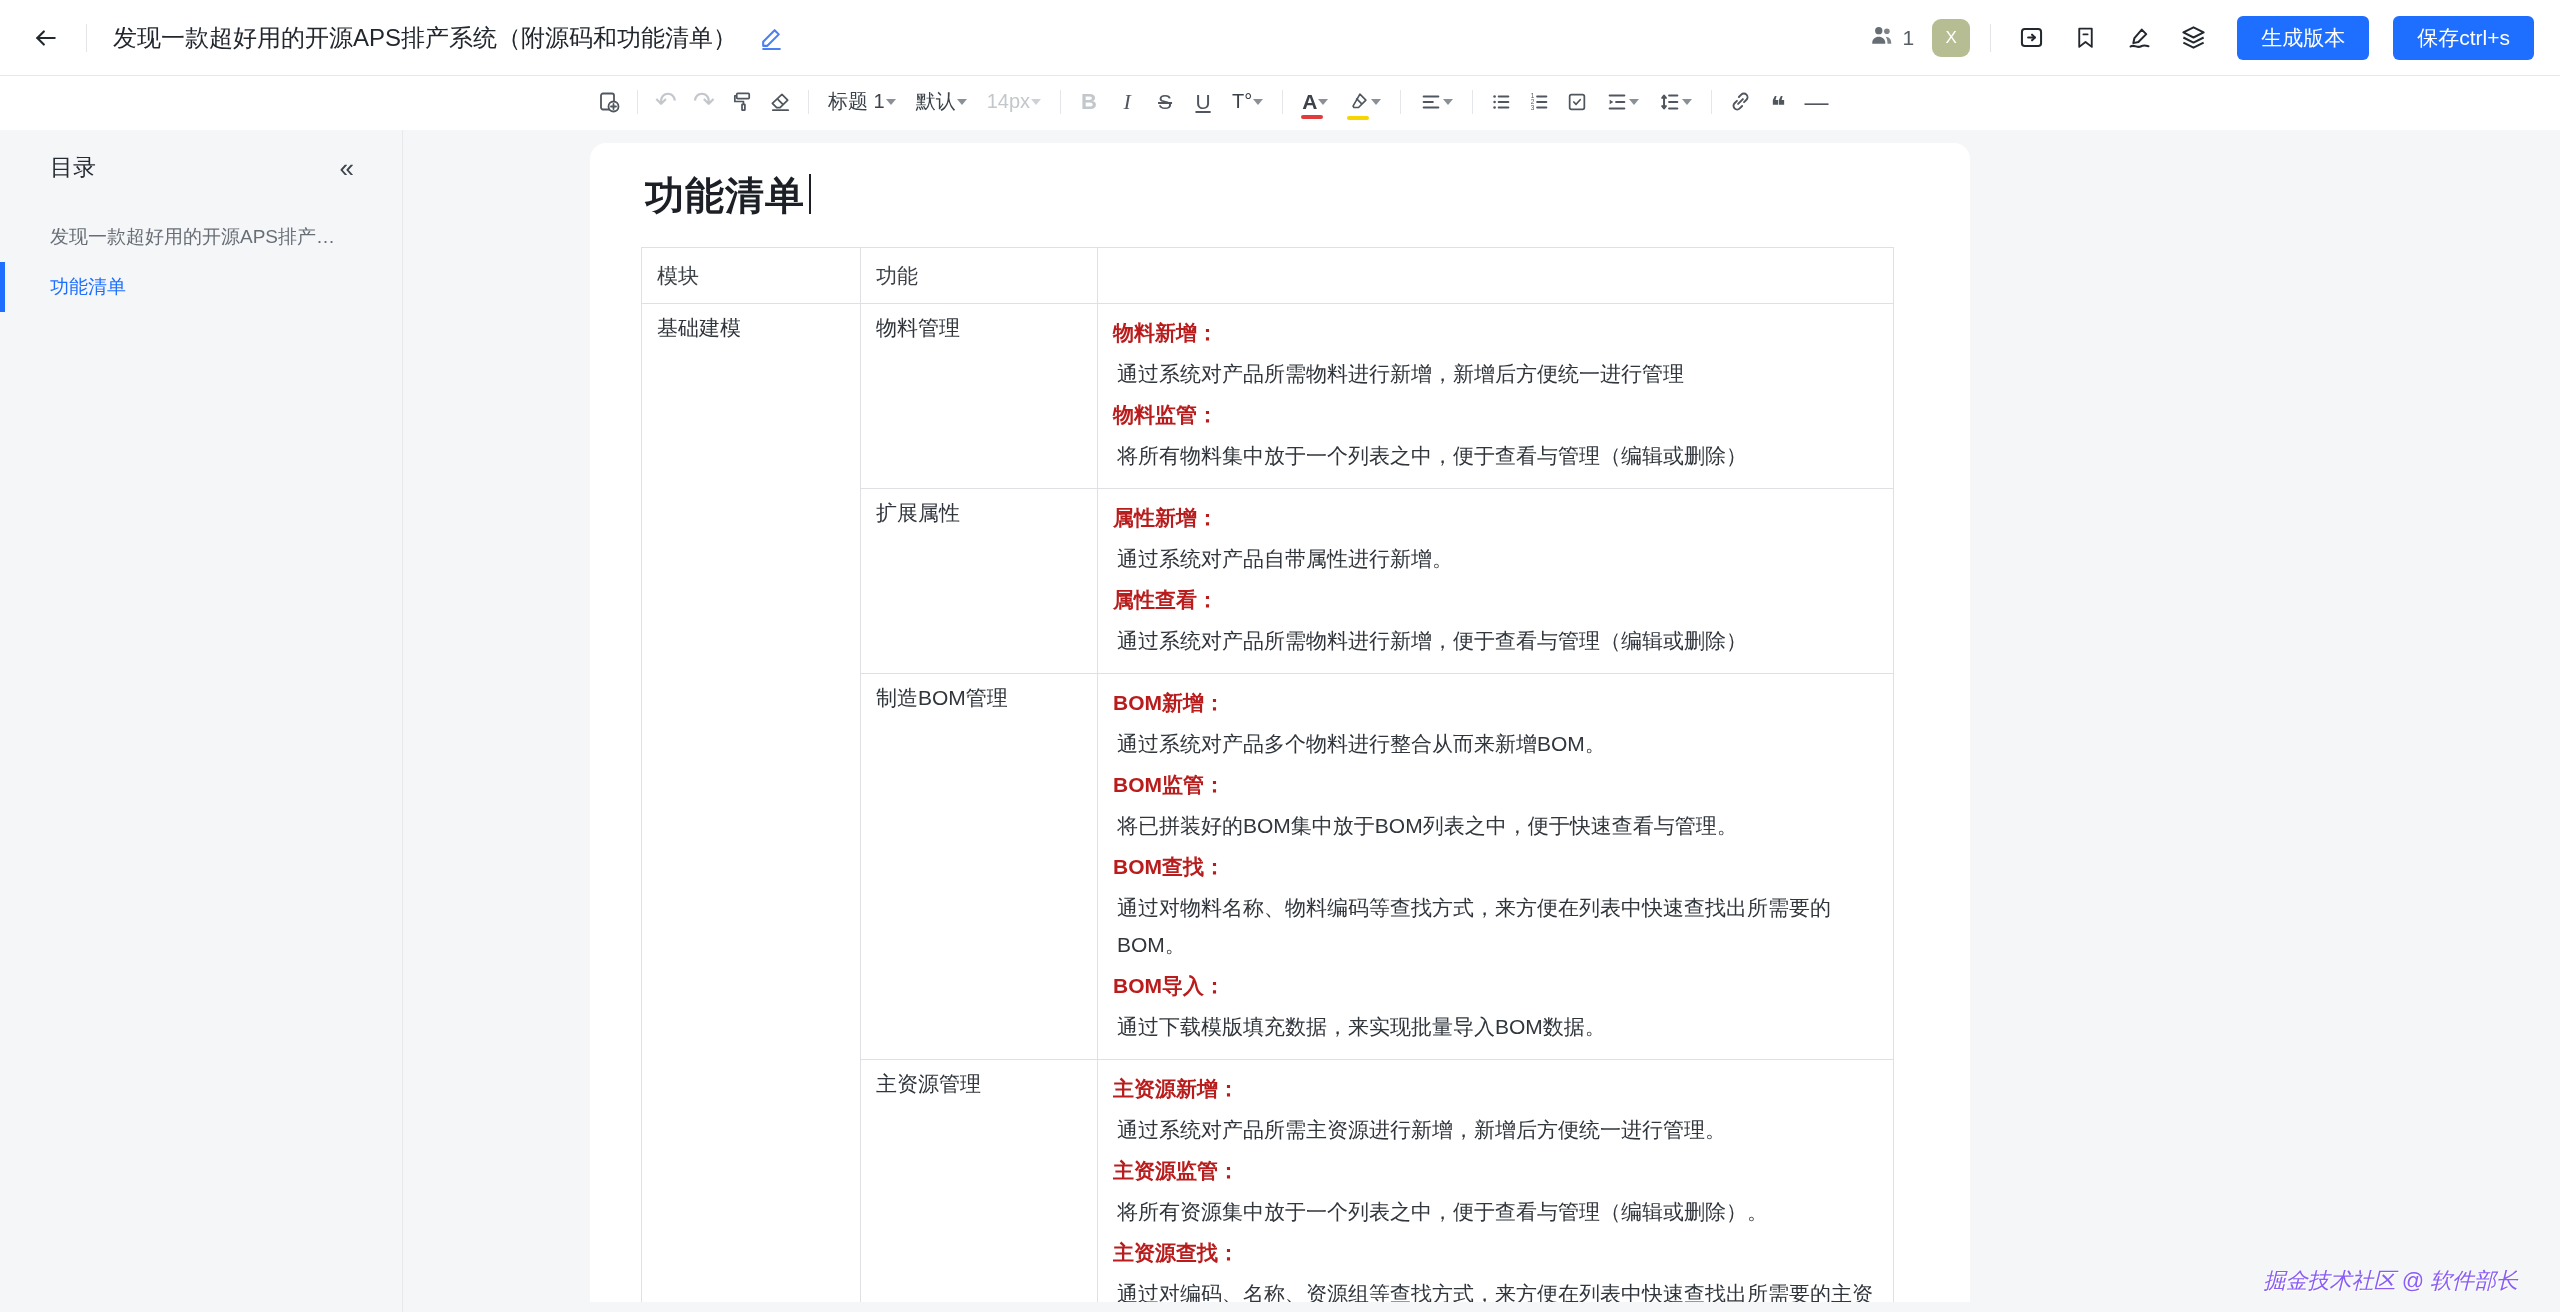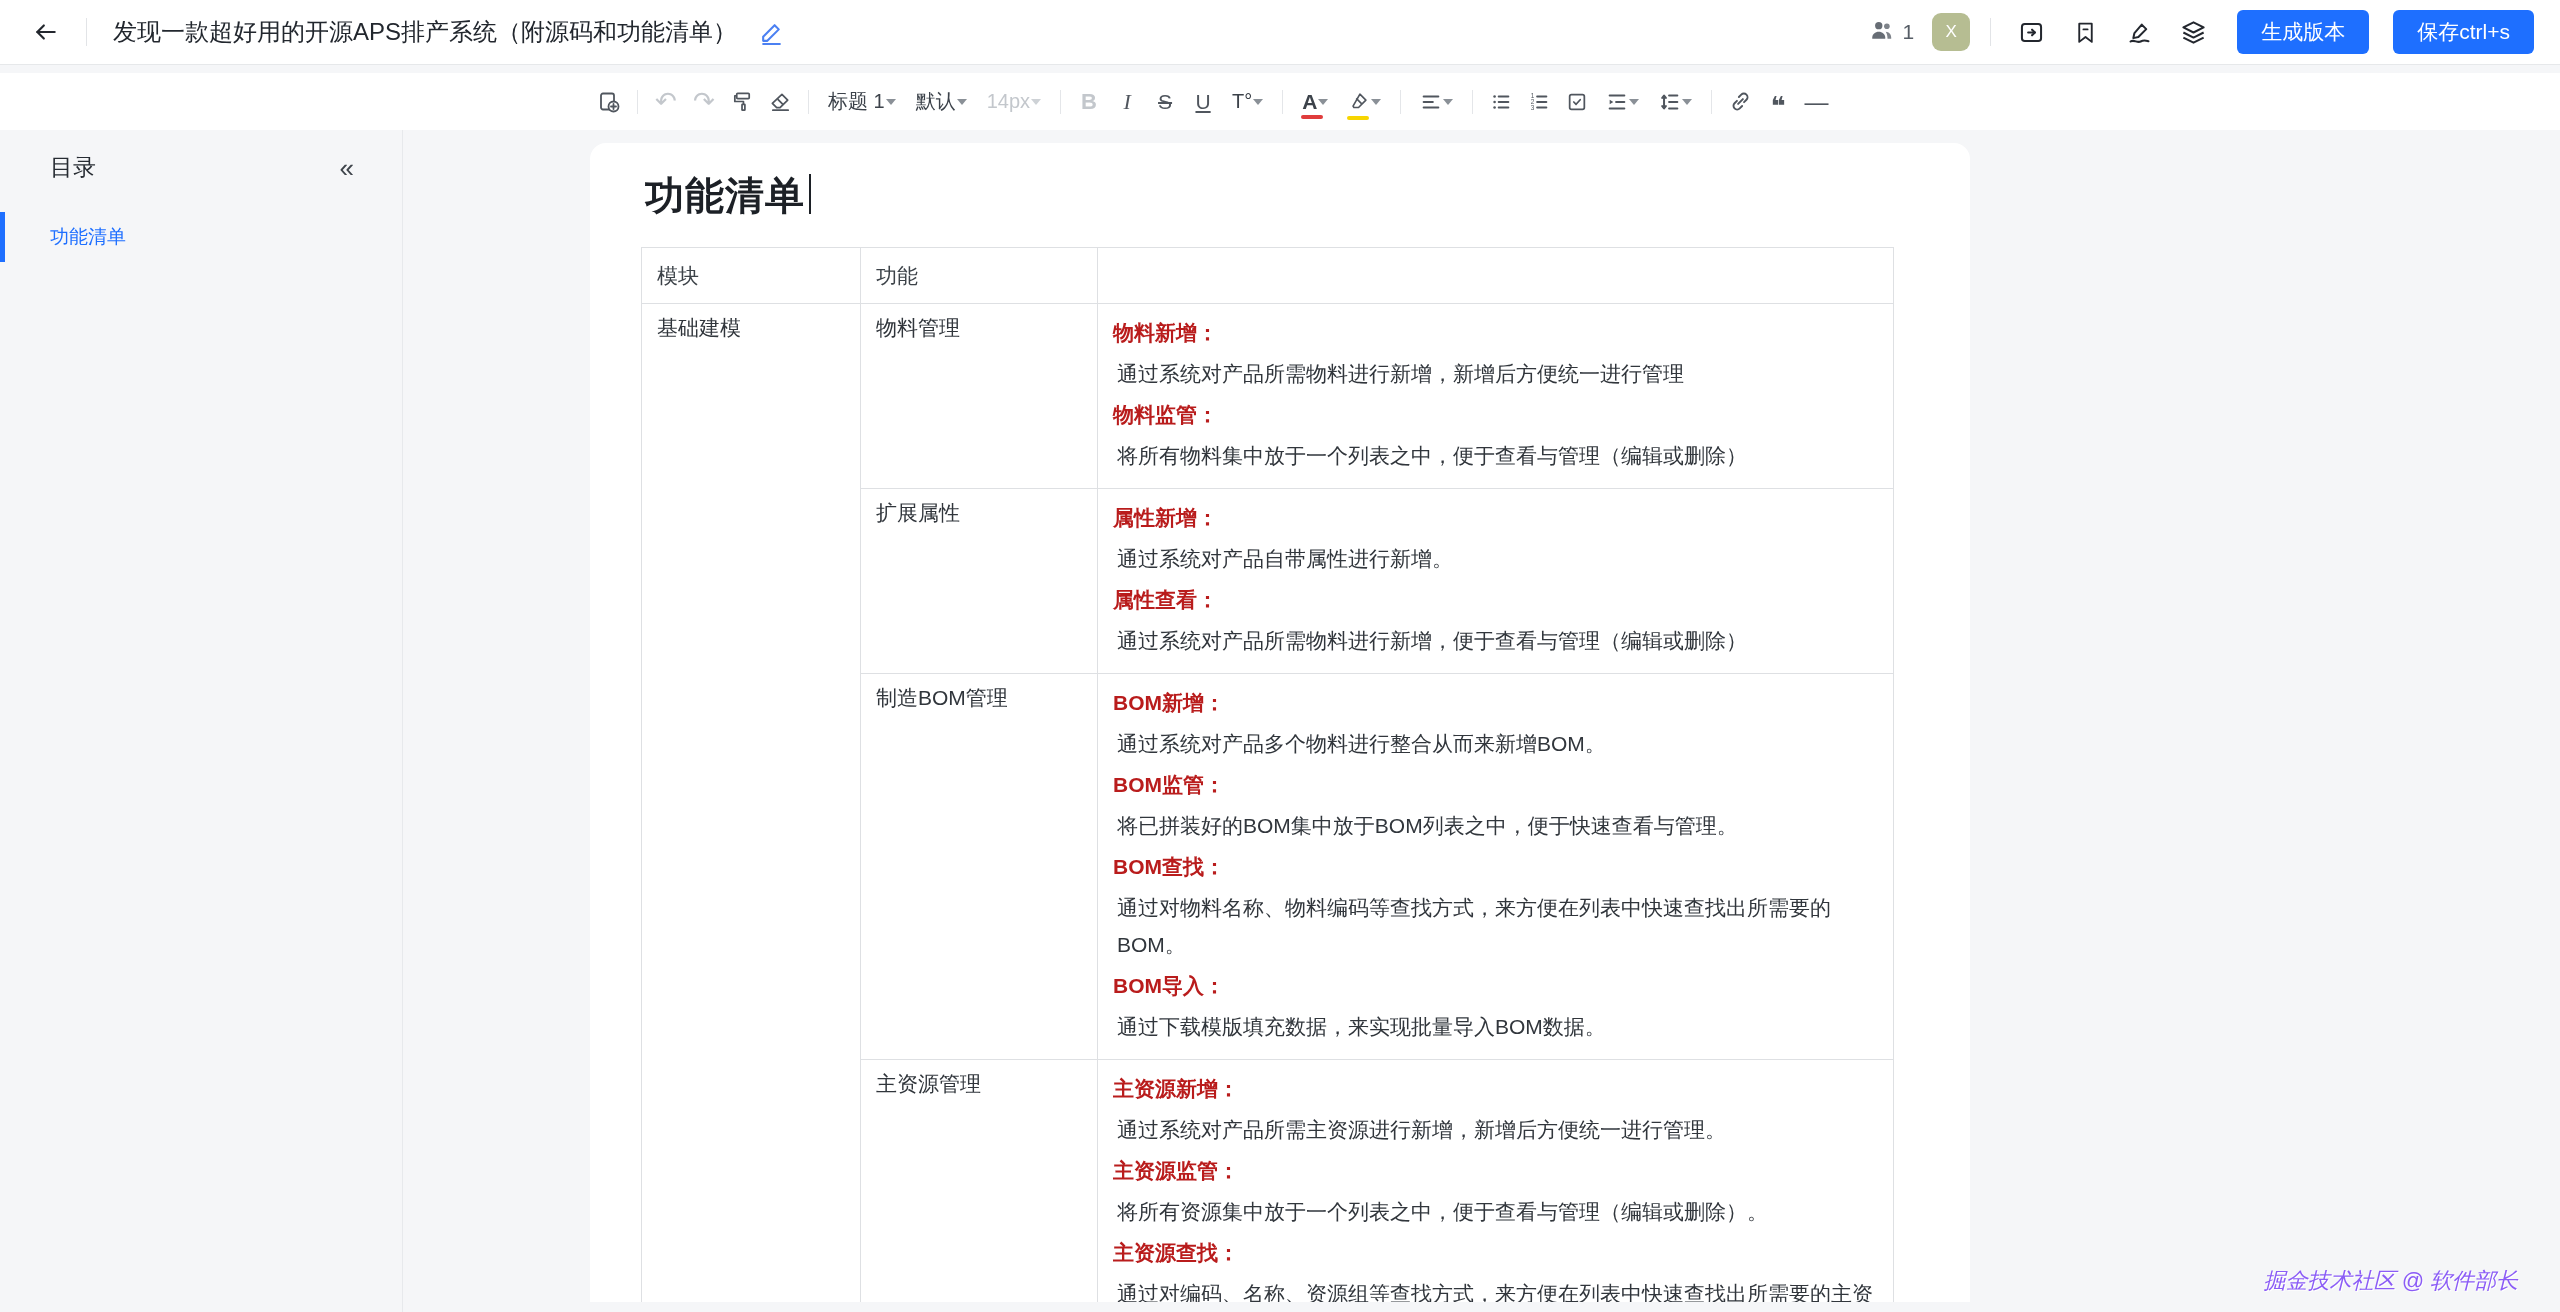--- a/index.html
+++ b/index.html
@@ -1,20 +1,20 @@
 <!DOCTYPE html>
 <html><head>
 <meta charset="utf-8">
 <style>
   * { margin:0; padding:0; box-sizing:border-box; }
   html,body { width:2560px; height:1312px; overflow:hidden;
     font-family:"Liberation Sans","DejaVu Sans",sans-serif; background:#f5f6f8; }
 
   
-  .topbar { position:absolute; left:0; top:0; width:2560px; height:65px;
+  .topbar { position:absolute; left:0; top:0; width:2560px; height:76px;
     background:#fff; border-bottom:1px solid #e6e8ea; display:flex; align-items:center;
     padding:0 26px; z-index:30; }
   .icon-btn { display:flex; align-items:center; justify-content:center;
     width:40px; height:40px; border-radius:6px; cursor:pointer; flex:none; }
   .icon-btn svg { display:block; }
   .vdiv { width:1px; height:28px; background:#e2e4e7; margin:0 20px; flex:none; }
   .doc-title { font-size:24px; color:#22272e; font-weight:500; margin-left:6px; white-space:nowrap; }
   .edit-pencil { margin-left:14px; }
   .topbar-spacer { flex:1; }
   .collab { display:flex; align-items:center; gap:8px; color:#565d66; font-size:21px; }
@@ -307,20 +307,23 @@
 </div>
 
 <div class="workspace">
 
   <div class="toc">
     <div class="toc-head">
       <span class="toc-title">目录</span>
       <span class="toc-collapse">«</span>
     </div>
     <div class="toc-items">
+      <div class="toc-item">
+        <span>发现一款超好用的开源APS排产…</span>
+      </div>
       <div class="toc-item active">
         <span class="active-bar"></span>
         <span>功能清单</span>
       </div>
     </div>
   </div>
 
   <div class="card">
     <h1 class="doc-h1"><span>功能清单</span><span class="cursor"></span></h1>
 

